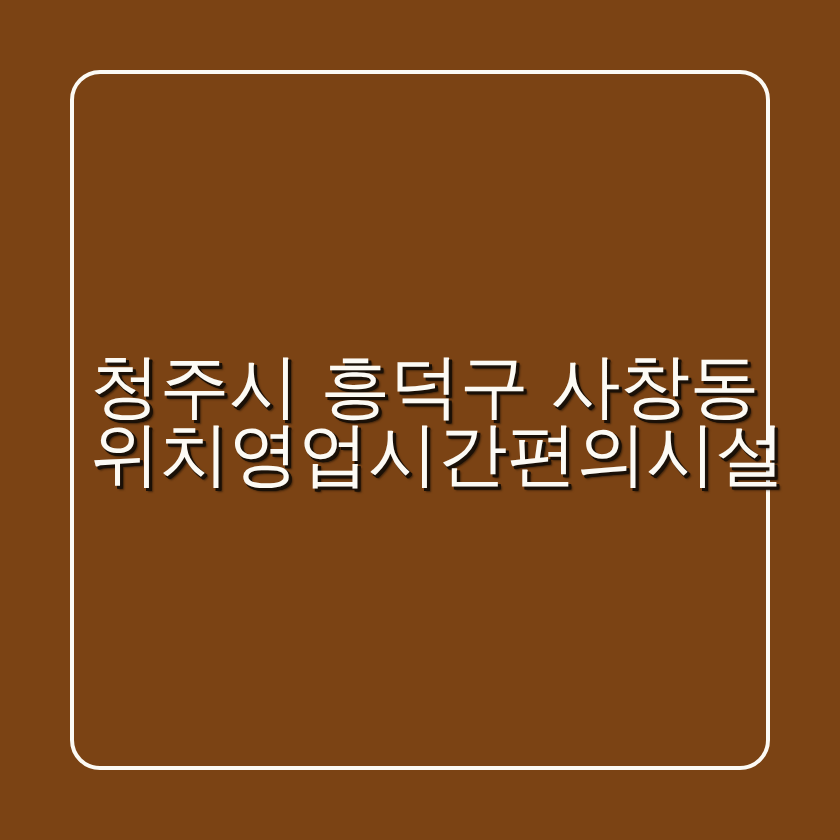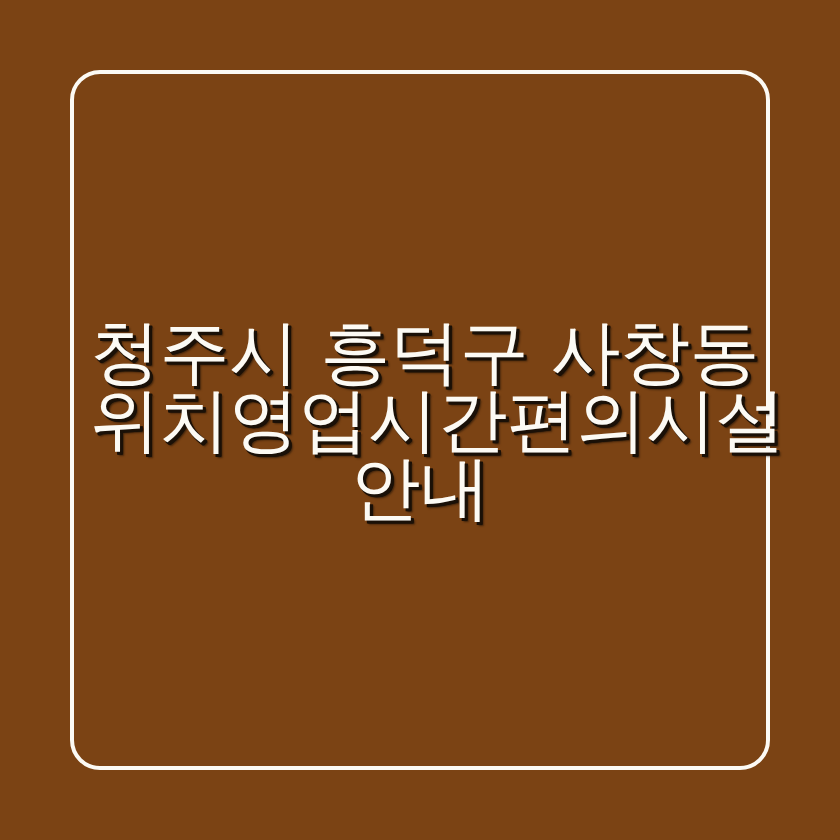--- a/index.html
+++ b/index.html
@@ -74,16 +74,15 @@
 </head>
 <body>
 
 <div class="poster">
 
   <div class="frame-border"></div>
 
   <div class="title-block">
     <span class="title-line">청주시 흥덕구 사창동</span>
     <span class="title-line">위치영업시간편의시설</span>
-    <span class="title-line">안내</span>
   </div>
 
 </div>
 
 </body></html>

